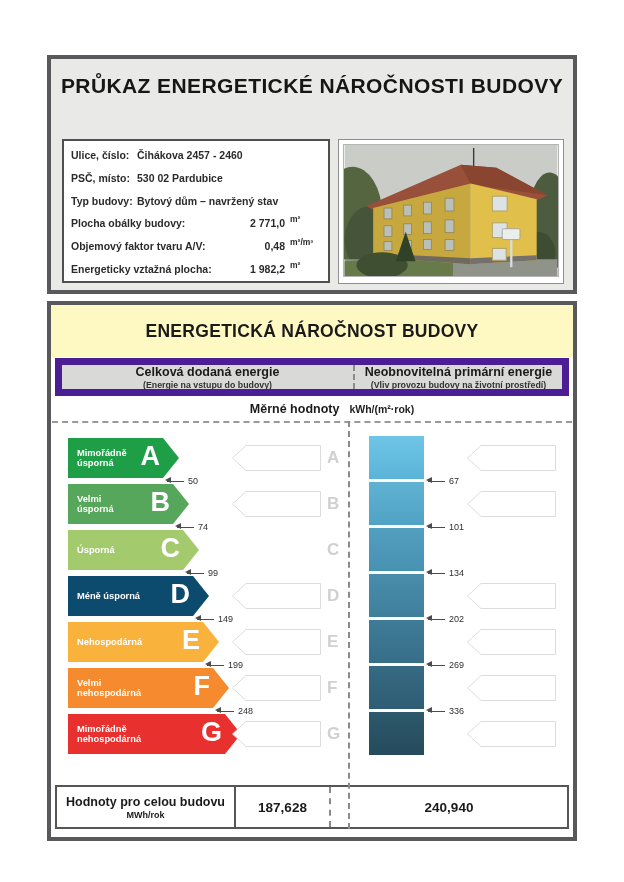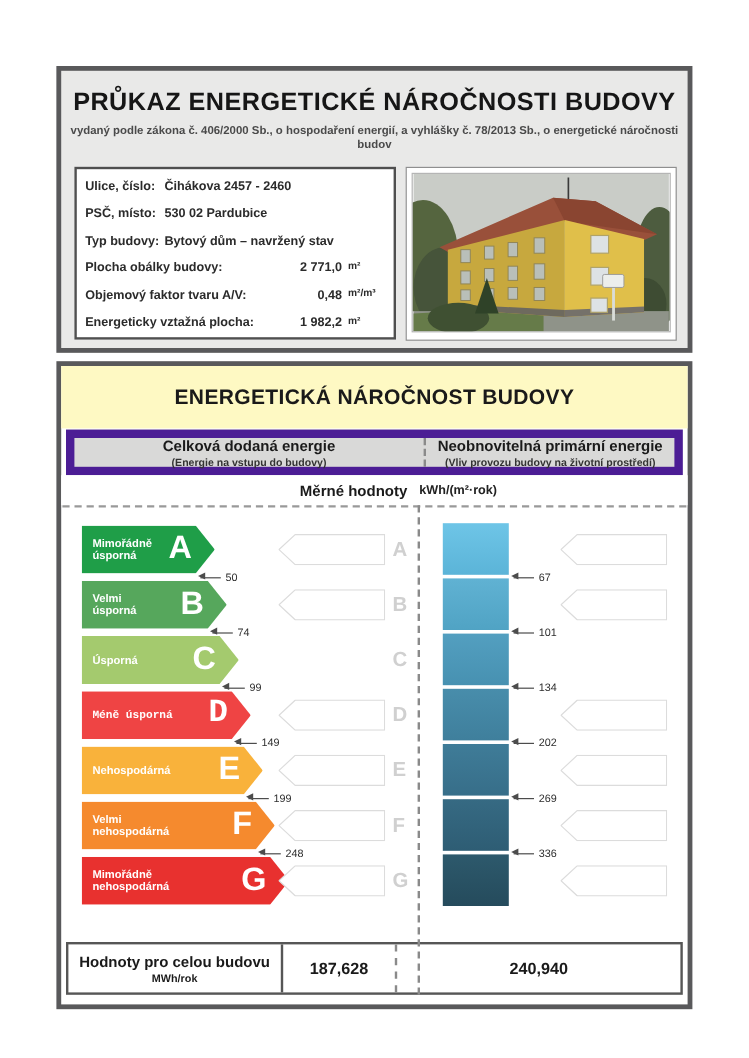--- a/index.html
+++ b/index.html
@@ -7,21 +7,21 @@
   .page { position:relative; width:624px; height:882px; background:#ffffff; overflow:hidden; }
 
   
   .sec1 { position:absolute; left:47px; top:55px; width:530px; height:239px;
           background:#e9e9e8; border:4px solid #59595b; }
   .main-title { margin-top:15px; text-align:center; font-size:21px; font-weight:bold; letter-spacing:.4px; color:#161616; }
   .main-sub { margin-top:6px; text-align:center; font-size:9.5px; font-weight:bold; color:#4a4a4a; }
   .info-wrap { position:absolute; left:11px; top:80px; right:9px; bottom:8px; display:flex; gap:8px; }
   .info-box { width:282px; height:144px; background:#fff; border:2px solid #4f4f4f; padding:8px 7px 6px 7px;
               display:flex; flex-direction:column; justify-content:space-between; }
-  .info-line { display:flex; align-items:flex-end; font-size:10.5px; font-weight:bold; color:#2b2b2b; white-space:nowrap; }
+  .info-line { display:flex; align-items:flex-start; font-size:10.5px; font-weight:bold; color:#2b2b2b; white-space:nowrap; }
   .il-label.fixed { width:66px; }
   .il-value.right { margin-left:auto; text-align:right; }
   .il-unit { width:36px; padding-left:5px; font-size:8.5px; position:relative; top:-3px; }
   .photo-frame { width:228px; height:145px; background:#fff; border:1px solid #8f8f8f; padding:4px; }
   .photo-frame svg { display:block; border:1px solid #b5b5b5; }
 
   
   .sec2 { position:absolute; left:47px; top:301px; width:530px; height:540px;
           background:#ffffff; border:4px solid #59595b; }
   .sec2-titleband { height:52px; background:#fef9c3; display:flex; align-items:center; justify-content:center; }
@@ -80,21 +80,20 @@
   .tot-delivered { width:93px; }
   .tot-primary { flex:1; }
 </style>
 </head>
 <body>
 
 <div class="page">
 
   <div class="sec1">
     <div class="main-title">PRŮKAZ ENERGETICKÉ NÁROČNOSTI BUDOVY</div>
-    <div class="main-sub">vydaný podle zákona č. 406/2000 Sb., o hospodaření energií, a vyhlášky č. 78/2013 Sb., o energetické náročnosti budov</div>
     <div class="info-wrap">
       <div class="info-box">
 
       <div class="info-line">
             <div class="il-label fixed">Ulice, číslo:</div>
             <div class="il-value">Čihákova 2457 - 2460</div>
           </div>
           <div class="info-line">
             <div class="il-label fixed">PSČ, místo:</div>
             <div class="il-value">530 02 Pardubice</div>
@@ -239,21 +238,21 @@
               </div>
               <div class="c-letter">C</div>
             </div>
             <div class="tmark" style="left: 135px;">
               <div class="tline"></div>
               <div class="tnum">99</div>
             </div>
             <div class="g-letter">C</div>
           </div>
           <div class="rrow">
-            <div class="c-arrow" style="width: 141px; background: #ef4444; font-family: Liberation Mono, monospace;">
+            <div class="c-arrow" style="width: 141px; background: #0c4a6e;">
               <div class="c-label">
                 <div>Méně úsporná</div>
               </div>
               <div class="c-letter">D</div>
             </div>
             <div class="tmark" style="left: 145px;">
               <div class="tline"></div>
               <div class="tnum">149</div>
             </div>
             <div class="o-arrow" style="left: 180px;"><svg width="89" height="26" viewBox="0 0 89 26">

